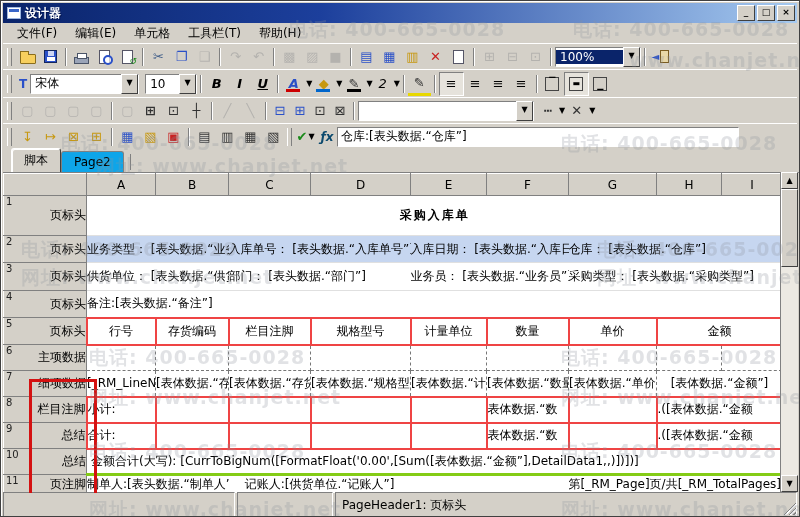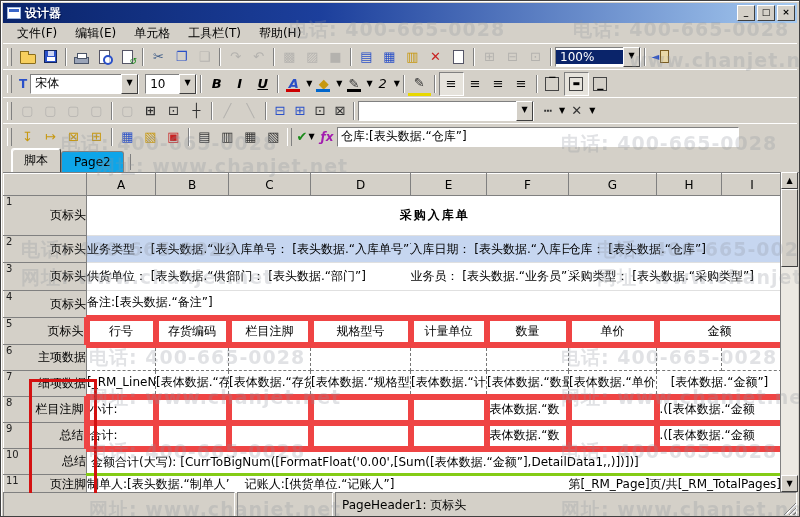--- a/index.html
+++ b/index.html
@@ -63,21 +63,21 @@
   table.grid td,table.grid th{padding:0;overflow:hidden;white-space:nowrap;font-size:12px;height:auto;box-sizing:border-box}
   th.ch,td.rh{background:#d4d0c8;border:1px solid;border-color:#fff #808080 #808080 #fff;font-weight:normal}
   th.ch{height:22px;text-align:center}
   td.rh{position:relative;text-align:right;padding-right:3px}
   td.rh .rn{position:absolute;left:2px;top:0;font-size:10px;color:#222}
   td.dc{border-bottom:1px solid #e0e0e0;padding:0 2px}
   tr.hl td.dc{background:#c6d6f0}
   td.title{text-align:center;font-weight:bold;font-size:23px;letter-spacing:2px}
   td.ctr{text-align:center}
   td.rgt{text-align:right}
-  td.bs{border:6px solid #ef4444}
+  td.bs{border:2px solid #ef4444}
   td.bd{border:1px dashed #777;border-top:1px solid #000}
   td.bd2{border:1px dashed #777}
   td.eL{border-left:1px solid #000}
   td.eR{border-right:1px solid #000}
   td.bT{border-top:1px solid #000}
   td.bB{border-bottom:3px solid #84cc16}
   .redsel{position:absolute;left:26px;top:206px;width:62px;height:129px;border:3px solid #d41111;z-index:20;pointer-events:none}
   
   .vscroll{position:absolute;right:1px;top:171px;width:17px;height:320px;background:#ece9e2;border-left:1px solid #808080}
   .sbtn{width:17px;height:17px;background:#d4d0c8;border:1px solid;border-color:#fff #404040 #404040 #fff;box-sizing:border-box;
@@ -85,21 +85,21 @@
   .sthumb{position:absolute;top:17px;left:0;width:17px;height:78px;background:#d4d0c8;border:1px solid;border-color:#fff #404040 #404040 #fff;box-sizing:border-box}
   .sdown{position:absolute;bottom:0;left:0}
   
   .statusbar{position:absolute;left:2px;top:492px;width:794px;height:23px;display:flex;gap:2px;align-items:center;padding-top:2px;box-sizing:border-box}
   .spanel{height:27px;border:1px solid;border-color:#808080 #fff #fff #808080;box-sizing:border-box;display:flex;align-items:center;padding:0 6px}
   .sp1{width:232px}.sp2{width:96px}.sp3{flex:1}
   .gripcorner{position:absolute;right:1px;bottom:1px;width:13px;height:13px;
     background:linear-gradient(135deg,transparent 50%,#808080 50%,#808080 55%,#fff 55%,#fff 62%,transparent 62%,transparent 70%,#808080 70%,#808080 75%,#fff 75%,#fff 82%,transparent 82%,transparent 88%,#808080 88%,#808080 93%,#fff 93%)}
   
   .wm{position:absolute;color:#8d939c;opacity:.26;font-size:19px;font-weight:bold;letter-spacing:1px;pointer-events:none;z-index:40;white-space:nowrap}
-  .fxlbl{font-style:italic;font-weight:bold;color:#a21caf;font-size:12px}
+  .fxlbl{font-style:italic;font-weight:bold;color:#0c4a6e;font-size:12px}
   .formula{flex:1;height:20px;margin-right:58px;border:1px solid;border-color:#808080 #fff #fff #808080;background:#fff;
            font-family:"DejaVu Sans","Liberation Sans",sans-serif;font-size:12px;padding:0 3px;box-sizing:border-box}
 </style>
 </head>
 <body>
 
 <div>
     <span class="wm" style="left: 288px; top: 16px;">电话: 400-665-0028</span>
     <span class="wm" style="left: 572px; top: 16px;">电话: 400-665-0028</span>
     <span class="wm" style="left: 628px; top: 48px;">www.chanjet.net</span>

